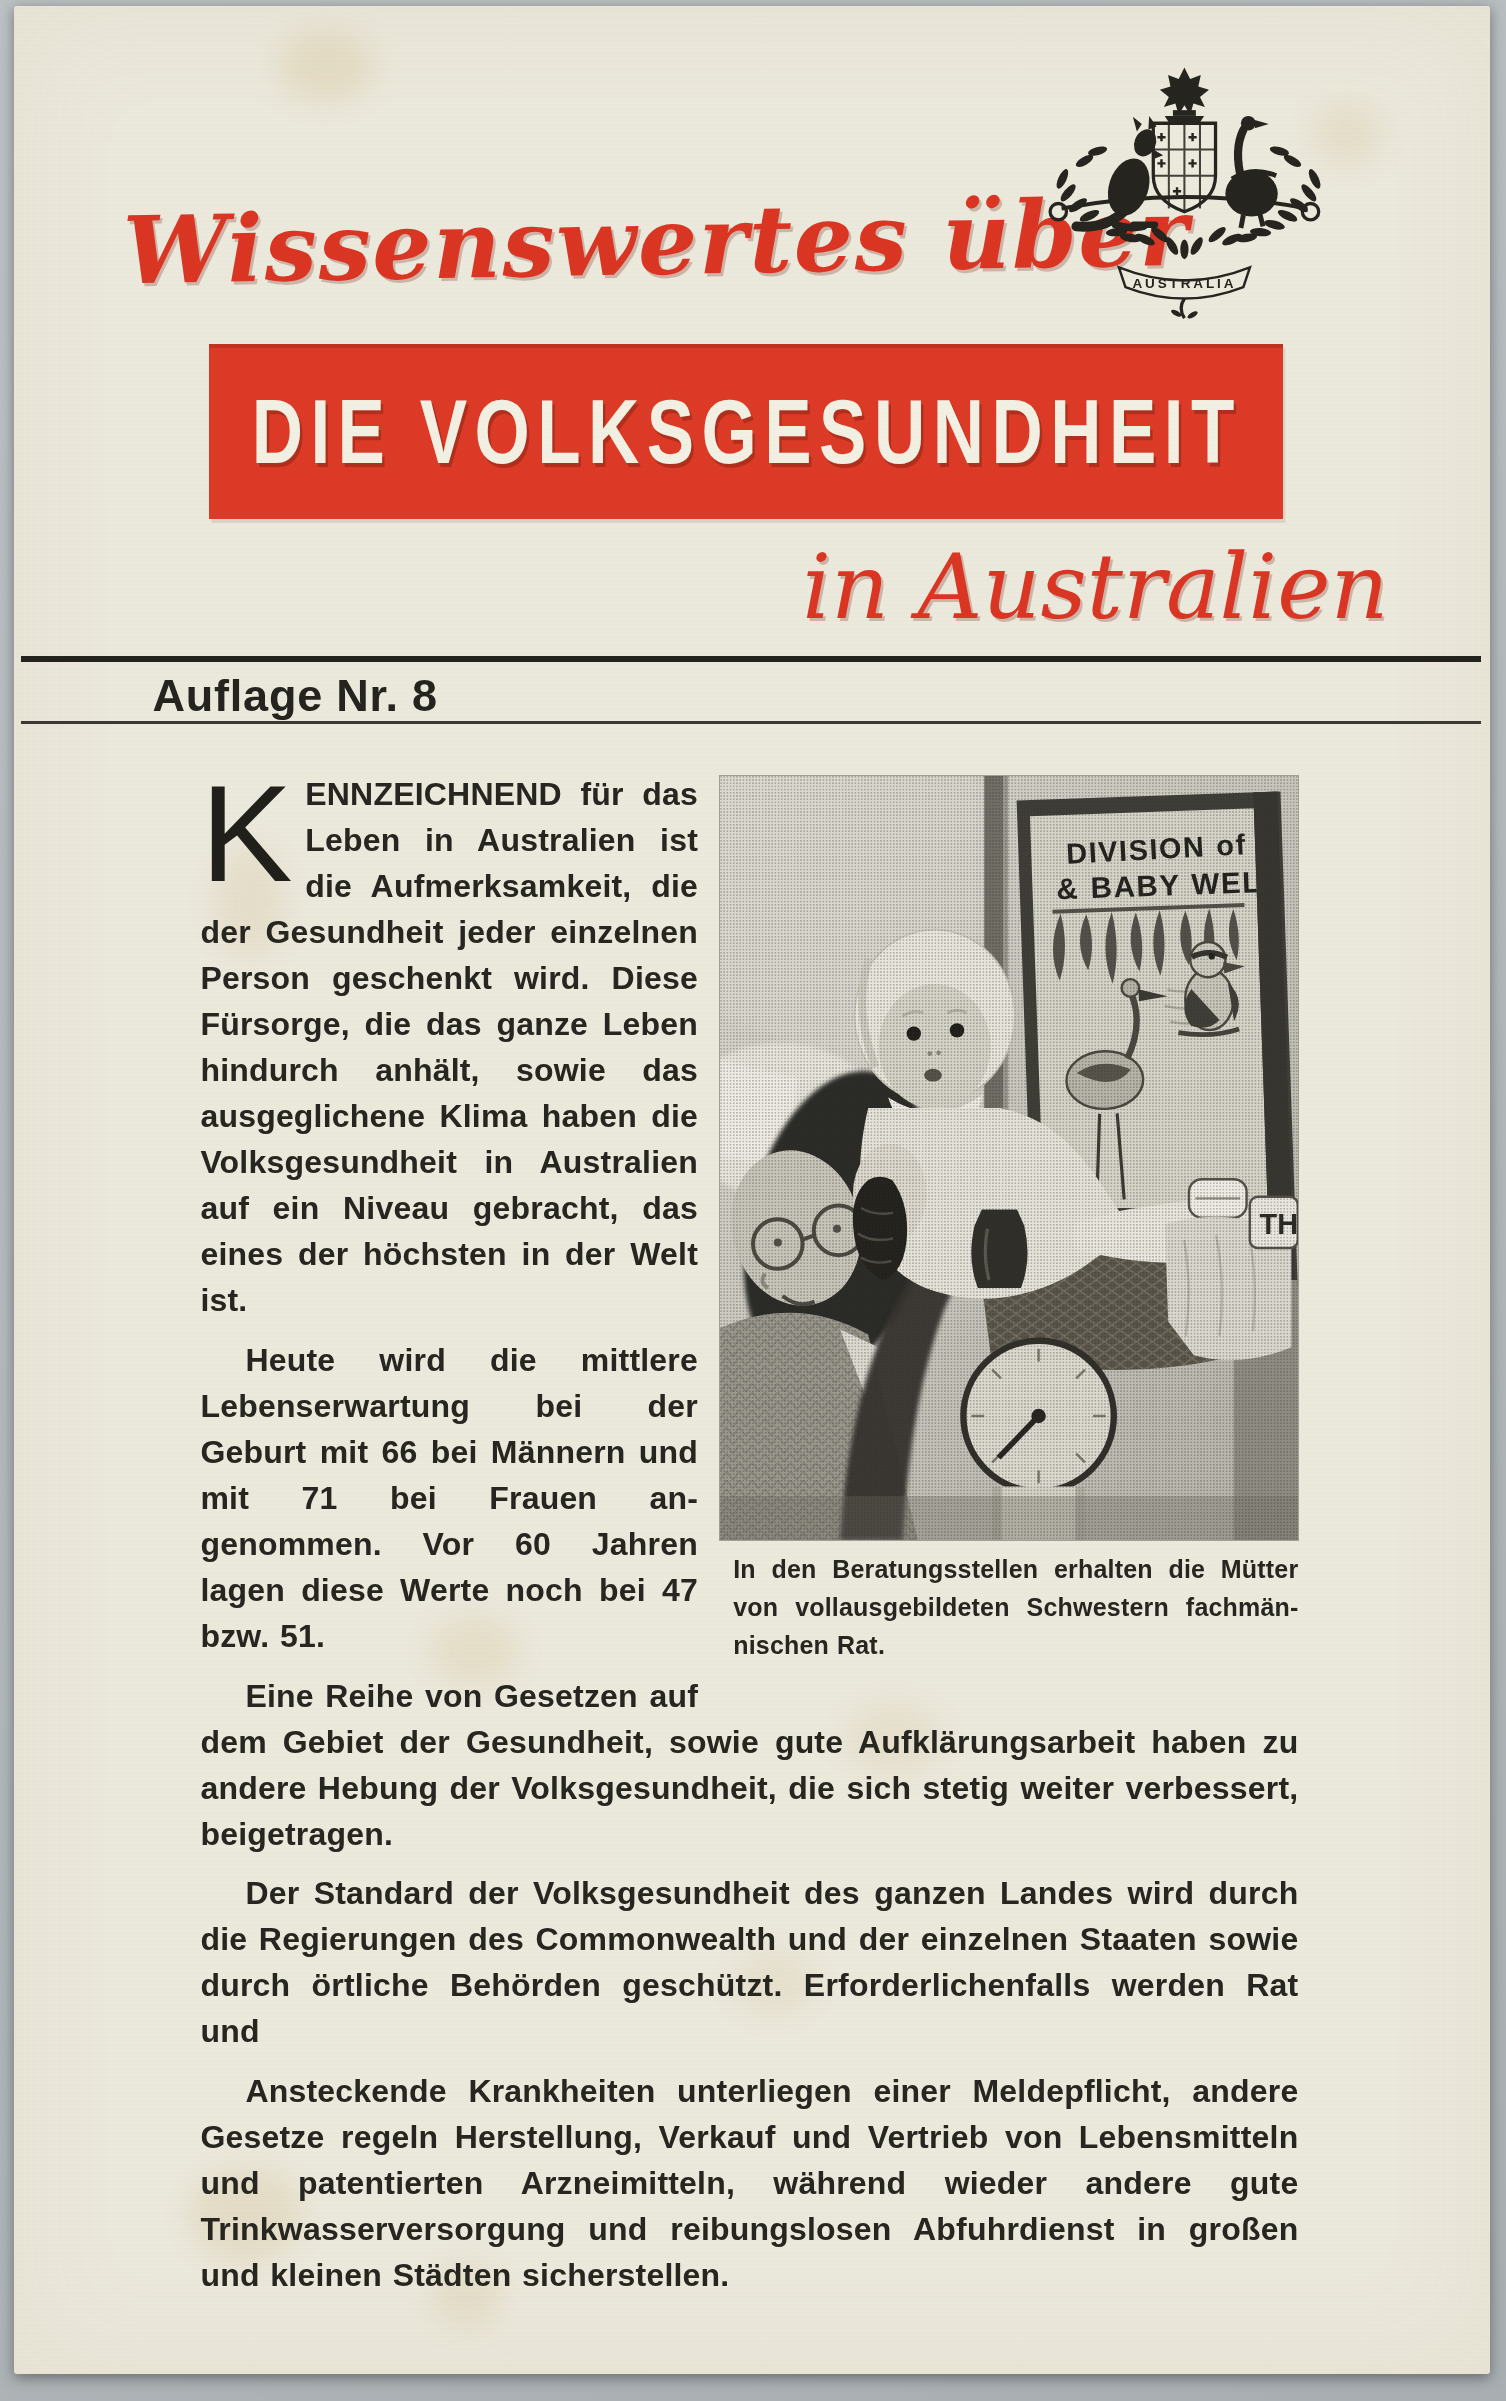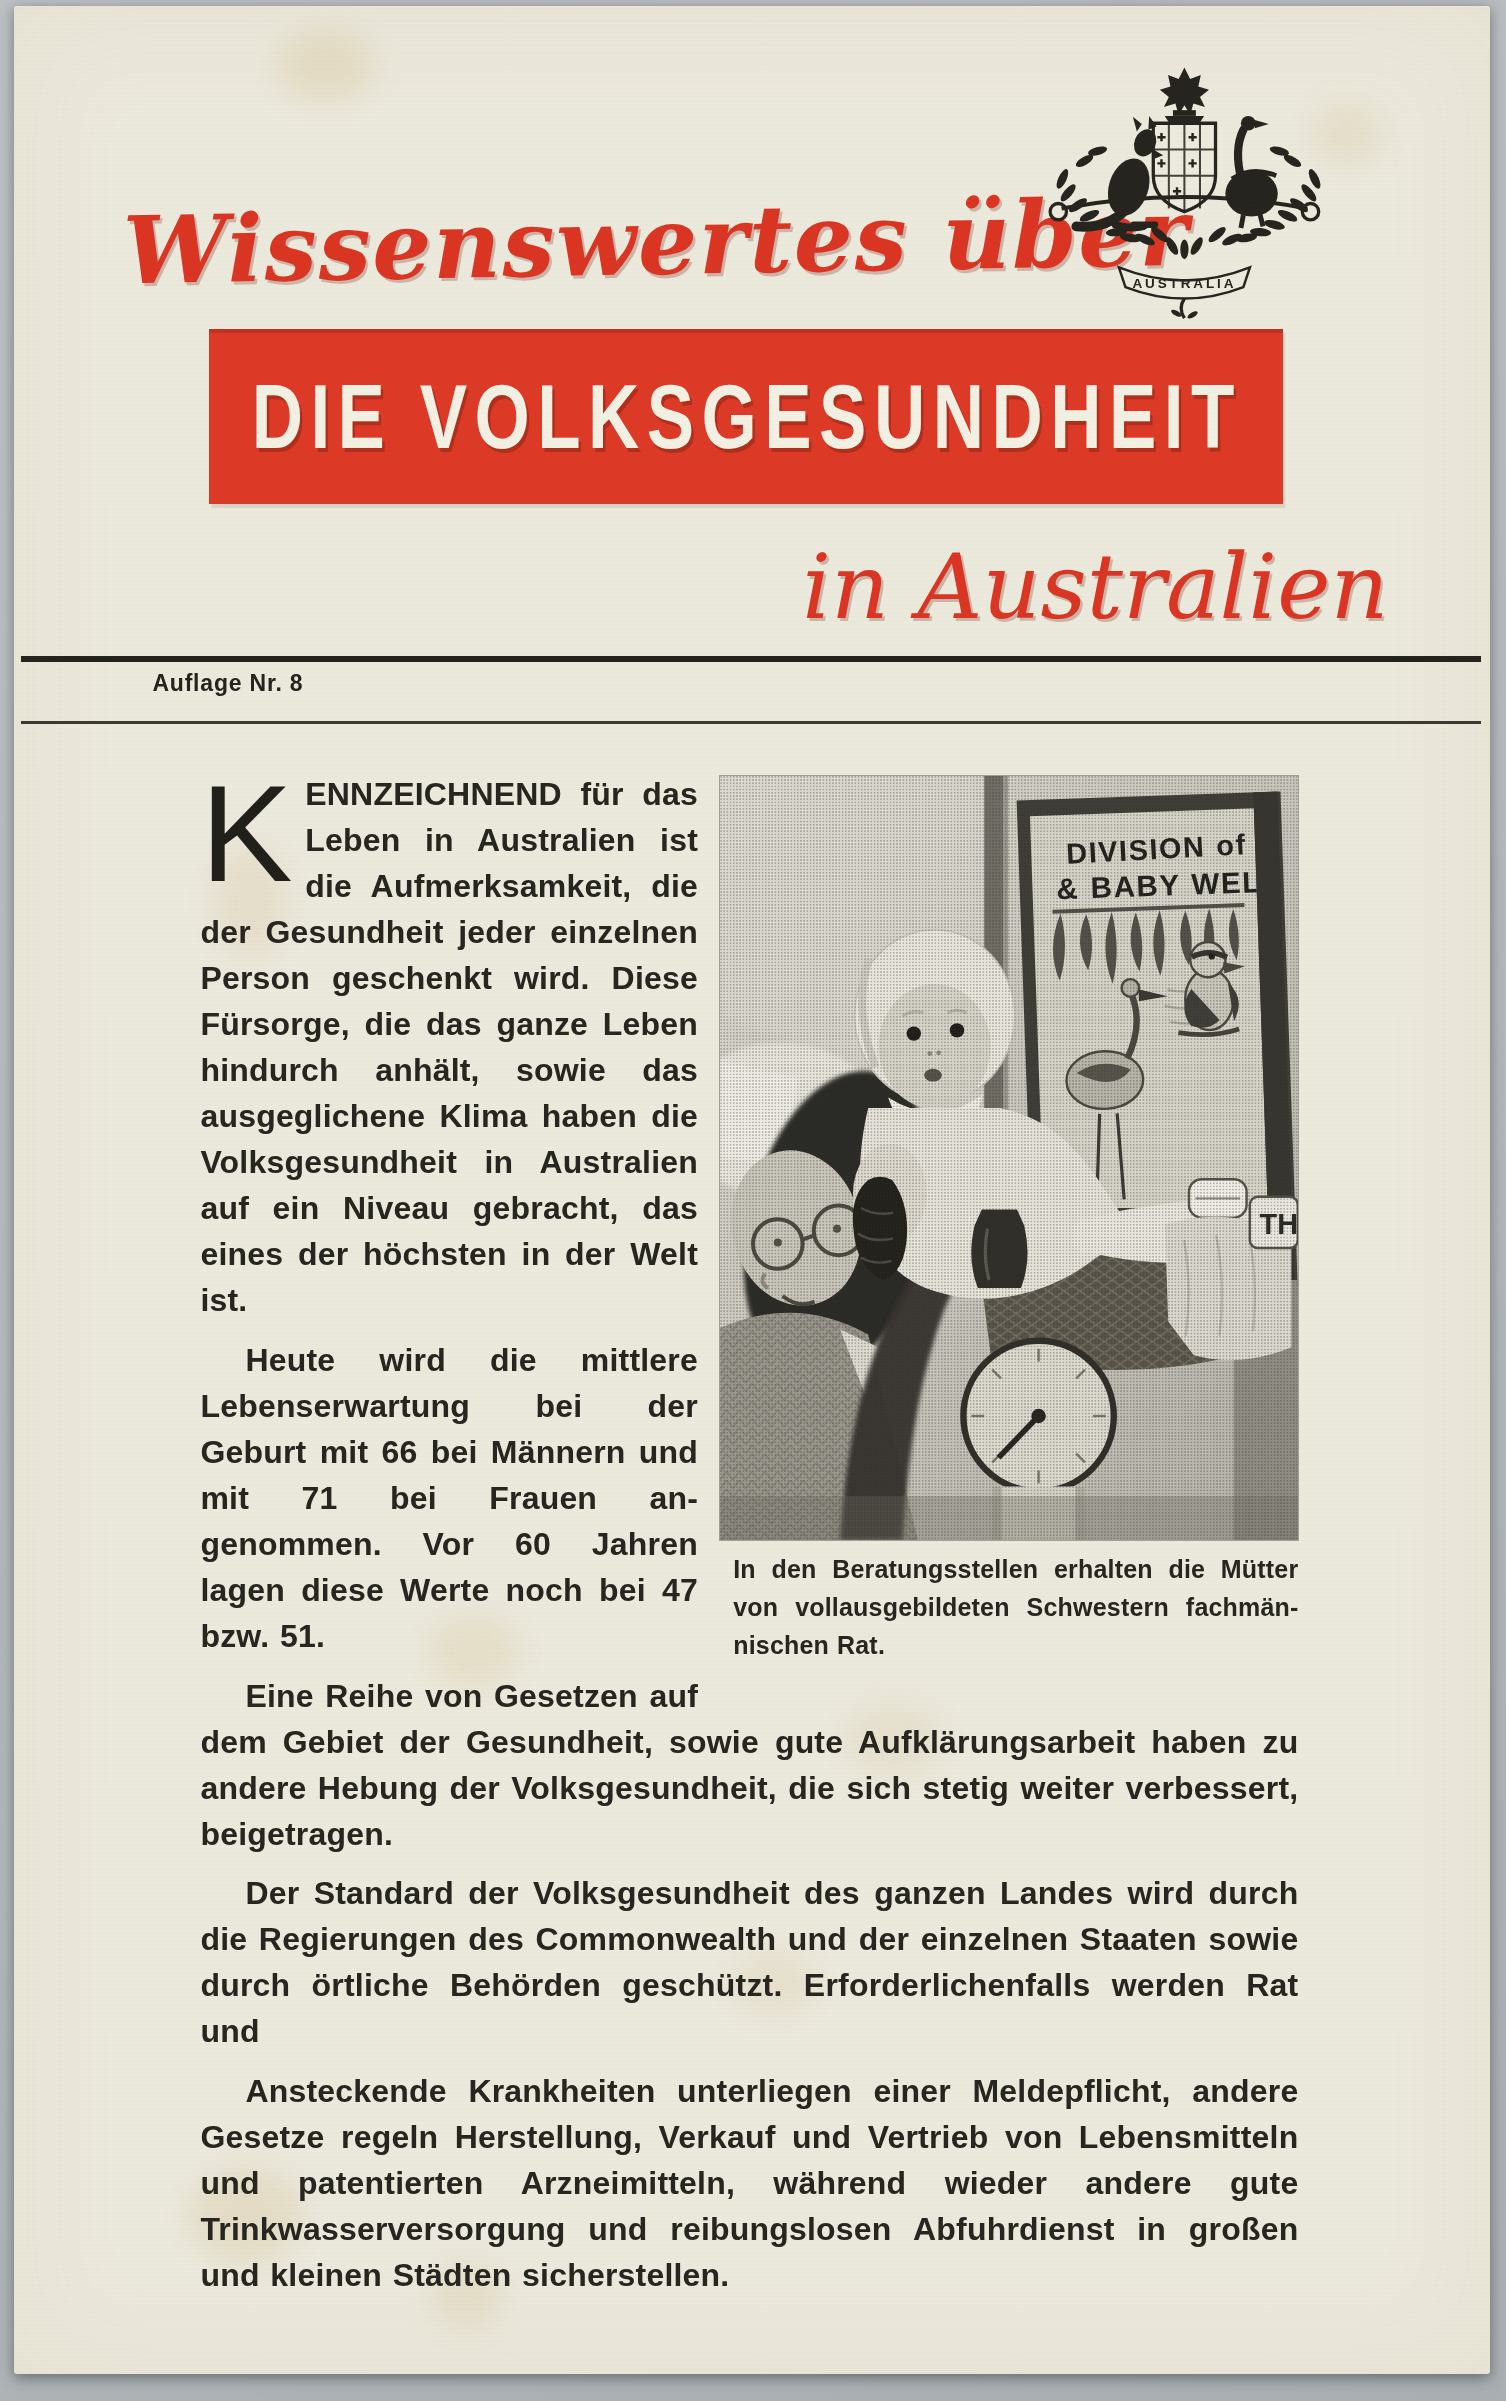--- a/index.html
+++ b/index.html
@@ -19,34 +19,34 @@
   .st5{left:176px;top:2161px;width:112px;height:96px;background:rgba(185,155,75,.15);}
   .st6{left:416px;top:2257px;width:72px;height:64px;background:rgba(185,155,75,.13);}
   .st7{left:832px;top:1697px;width:96px;height:72px;background:rgba(190,160,80,.10);}
   .st8{left:720px;top:1945px;width:80px;height:64px;background:rgba(190,160,80,.10);}
 
   .kicker{position:absolute;left:109px;top:181px;
           font-family:"DejaVu Serif",serif;font-style:italic;font-weight:bold;
           font-size:93px;letter-spacing:1.6px;color:#da3523;transform:rotate(-1deg);
           text-shadow:2.4px 3.2px 0 rgba(115,25,12,.25);white-space:nowrap;}
   .coa{position:absolute;left:1023px;top:58px;width:303px;height:261px;}
-  .banner{position:absolute;left:195px;top:323px;width:1074px;height:175px;background:#dc3a26;
+  .banner{position:absolute;left:195px;top:338px;width:1074px;height:175px;background:#dc3a26;
           display:flex;align-items:center;justify-content:center;
           box-shadow:inset 0 4px 0 rgba(95,22,10,.22), 2.4px 4px 0 rgba(95,70,45,.12);}
   .banner span{font-size:91px;font-weight:bold;color:#f2efe3;letter-spacing:9.6px;
           transform:scaleX(.78);white-space:nowrap;
           text-shadow:3.2px 4px 0 rgba(105,30,14,.38);}
   .subtitle{position:absolute;right:102px;top:528px;
           font-family:"DejaVu Serif",serif;font-style:italic;font-weight:normal;
           font-size:90px;color:#da3523;text-shadow:2.4px 3.2px 0 rgba(115,25,12,.25);white-space:nowrap;}
   .rule-thick{position:absolute;left:6.4px;right:9.6px;top:650px;height:5.6px;background:#23221d;}
   .rule-thin{position:absolute;left:6.4px;right:9.6px;top:715px;height:2.4px;background:#3b3930;}
   .issue-bar{position:absolute;left:138px;right:82px;top:664px;display:flex;
           justify-content:space-between;align-items:baseline;
-          font-size:23px;font-weight:bold;color:#24231e;letter-spacing:0.8px;}
+          font-size:45px;font-weight:bold;color:#24231e;letter-spacing:0.8px;}
 
   .article{position:absolute;left:186px;top:765px;width:1098px;color:#26251f;
           font-size:32px;line-height:46px;font-weight:bold;letter-spacing:0.2px;
           word-spacing:1.6px;text-align:justify;hyphens:manual;}
   .article p{margin:0 0 13.6px;text-indent:45px;}
   .article p.first{text-indent:0;}
   .dropcap{float:left;font-size:138px;line-height:.8;padding:6.4px 12.8px 0 0;
           font-weight:400;letter-spacing:0;color:#201f1a;}
   .photo-fig{float:right;width:578px;margin:4.8px 0 37px 22.4px;}
   .photo{width:578px;height:764px;outline:0.8px solid rgba(90,88,78,.5);}

